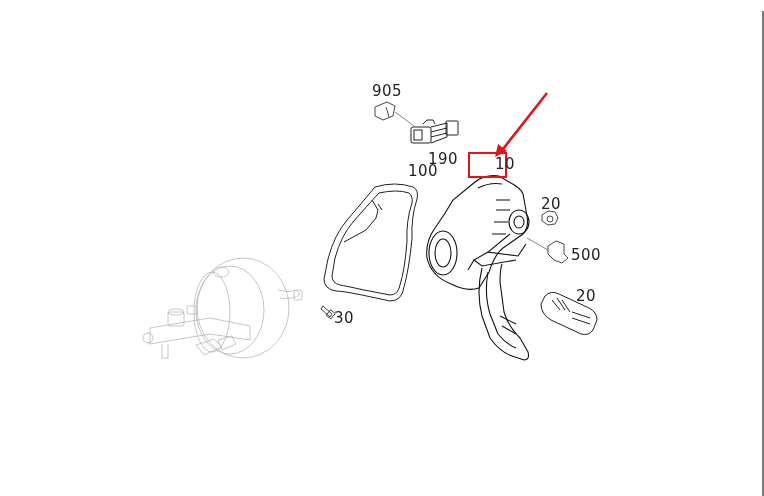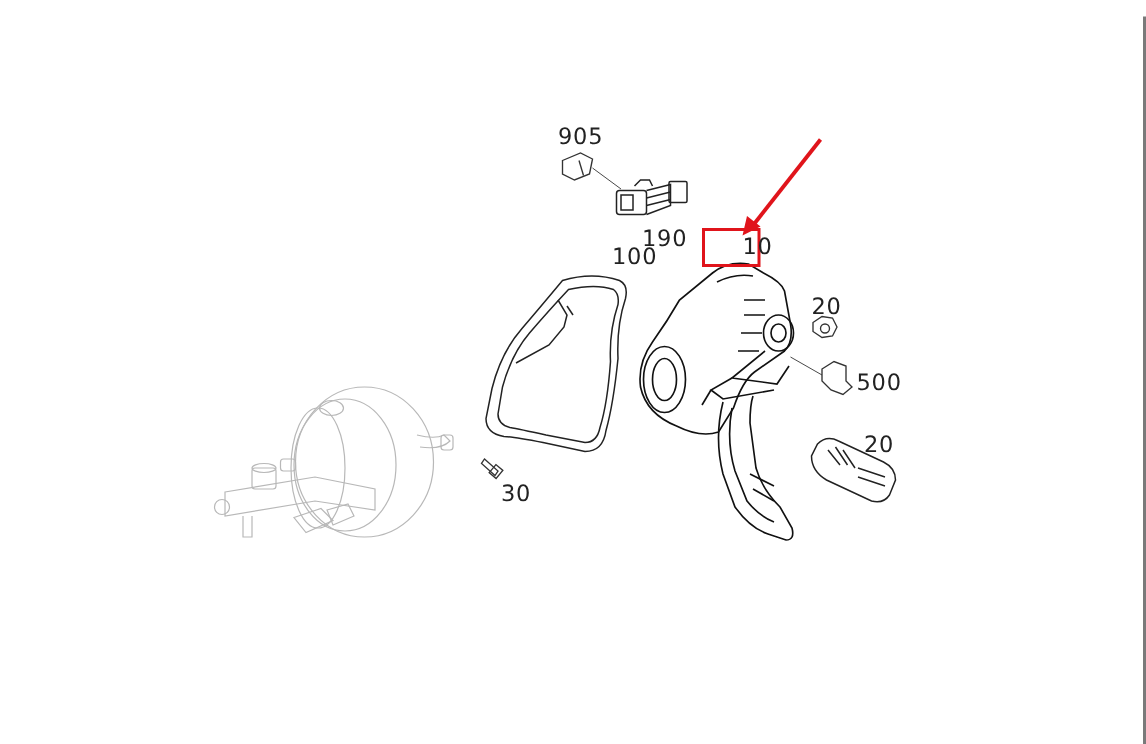--- a/index.html
+++ b/index.html
@@ -107,16 +107,16 @@
 
   <div class="highlight-box"></div>
 
   <span class="callout interactive" style="left:372px; top:84px;">905</span>
   <span class="callout interactive" style="left:428px; top:152px;">190</span>
   <span class="callout interactive" style="left:495px; top:157px;">10</span>
   <span class="callout interactive" style="left:376px; top:164px;margin-left:32px;">100</span>
   <span class="callout interactive" style="left:541px; top:197px;">20</span>
   <span class="callout interactive" style="left:571px; top:248px;">500</span>
   <span class="callout interactive" style="left:576px; top:289px;">20</span>
-  <span class="callout interactive" style="left:334px; top:322px;">30</span>
+  <span class="callout interactive" style="left:334px; top:311px;">30</span>
 
   <div class="right-border"></div>
 </div>
 
 </body></html>

